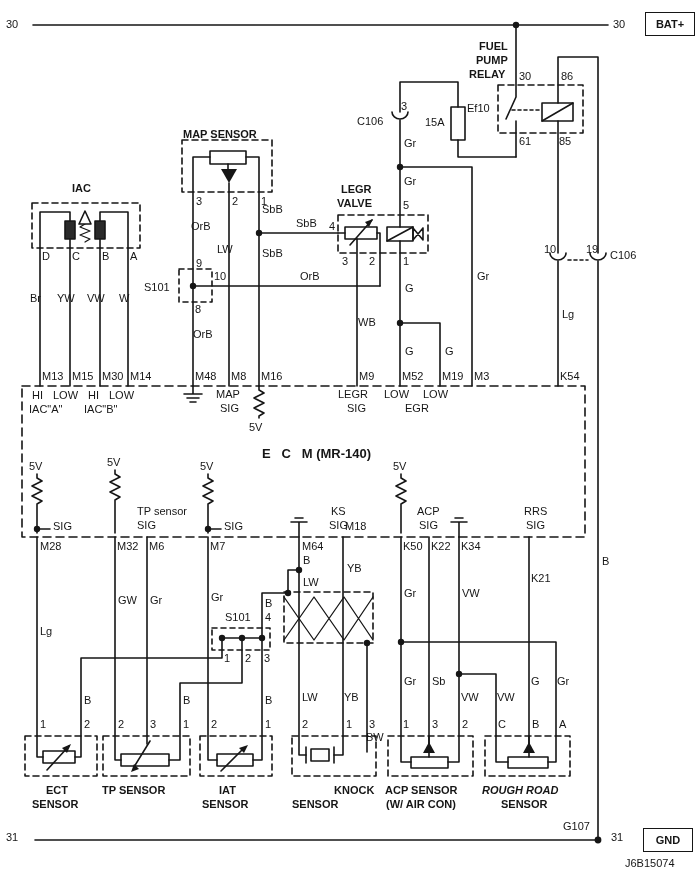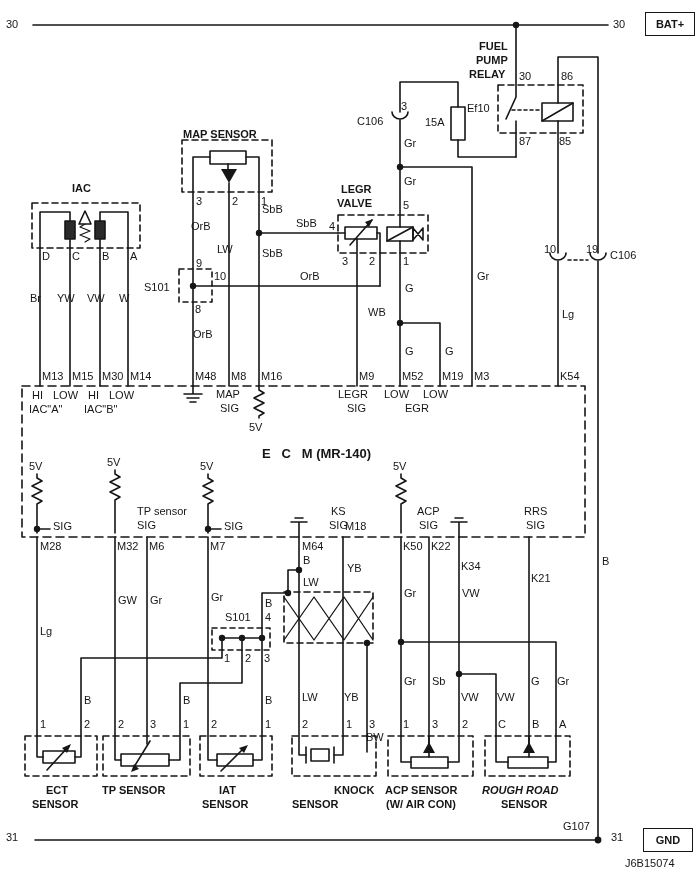--- a/index.html
+++ b/index.html
@@ -192,21 +192,21 @@
       <div class="lbl" style="left: 613px; top: 18px;">30</div>
       <div class="lbl" style="left: 6px; top: 831px;">31</div>
       <div class="lbl" style="left: 611px; top: 831px;">31</div>
       <div class="lbl" style="left: 563px; top: 820px;">G107</div>
       <div class="lbl" style="left: 625px; top: 857px;">J6B15074</div>
       <div class="lbl b" style="left: 479px; top: 40px;">FUEL</div>
       <div class="lbl b" style="left: 476px; top: 54px;">PUMP</div>
       <div class="lbl b" style="left: 469px; top: 68px;">RELAY</div>
       <div class="lbl" style="left: 519px; top: 70px;">30</div>
       <div class="lbl" style="left: 561px; top: 70px;">86</div>
-      <div class="lbl" style="left: 519px; top: 135px;">87</div>
+      <div class="lbl" style="left: 519px; top: 135px;">61</div>
       <div class="lbl" style="left: 559px; top: 135px;">85</div>
       <div class="lbl" style="left: 467px; top: 102px;">Ef10</div>
       <div class="lbl" style="left: 425px; top: 116px;">15A</div>
       <div class="lbl" style="left: 357px; top: 115px;">C106</div>
       <div class="lbl" style="left: 401px; top: 100px;">3</div>
       <div class="lbl" style="left: 404px; top: 137px;">Gr</div>
       <div class="lbl" style="left: 404px; top: 175px;">Gr</div>
       <div class="lbl" style="left: 477px; top: 270px;">Gr</div>
       <div class="lbl" style="left: 544px; top: 243px;">10</div>
       <div class="lbl" style="left: 586px; top: 243px;">19</div>
@@ -238,21 +238,21 @@
       <div class="lbl" style="left: 87px; top: 292px;">VW</div>
       <div class="lbl" style="left: 119px; top: 292px;">W</div>
       <div class="lbl b" style="left: 341px; top: 183px;">LEGR</div>
       <div class="lbl b" style="left: 337px; top: 197px;">VALVE</div>
       <div class="lbl" style="left: 329px; top: 220px;">4</div>
       <div class="lbl" style="left: 403px; top: 199px;">5</div>
       <div class="lbl" style="left: 342px; top: 255px;">3</div>
       <div class="lbl" style="left: 369px; top: 255px;">2</div>
       <div class="lbl" style="left: 403px; top: 255px;">1</div>
       <div class="lbl" style="left: 405px; top: 282px;">G</div>
-      <div class="lbl" style="left: 358px; top: 306px; margin-left: 10px;">WB</div>
+      <div class="lbl" style="left: 358px; top: 316px;">WB</div>
       <div class="lbl" style="left: 405px; top: 345px;">G</div>
       <div class="lbl" style="left: 445px; top: 345px;">G</div>
       <div class="lbl" style="left: 42px; top: 370px;">M13</div>
       <div class="lbl" style="left: 72px; top: 370px;">M15</div>
       <div class="lbl" style="left: 102px; top: 370px;">M30</div>
       <div class="lbl" style="left: 130px; top: 370px;">M14</div>
       <div class="lbl" style="left: 195px; top: 370px;">M48</div>
       <div class="lbl" style="left: 231px; top: 370px;">M8</div>
       <div class="lbl" style="left: 261px; top: 370px;">M16</div>
       <div class="lbl" style="left: 359px; top: 370px;">M9</div>
@@ -290,21 +290,21 @@
       <div class="lbl" style="left: 524px; top: 505px;">RRS</div>
       <div class="lbl" style="left: 526px; top: 519px;">SIG</div>
       <div class="lbl" style="left: 40px; top: 540px;">M28</div>
       <div class="lbl" style="left: 117px; top: 540px;">M32</div>
       <div class="lbl" style="left: 149px; top: 540px;">M6</div>
       <div class="lbl" style="left: 210px; top: 540px;">M7</div>
       <div class="lbl" style="left: 302px; top: 540px;">M64</div>
       <div class="lbl" style="left: 345px; top: 520px;">M18</div>
       <div class="lbl" style="left: 403px; top: 540px;">K50</div>
       <div class="lbl" style="left: 431px; top: 540px;">K22</div>
-      <div class="lbl" style="left: 461px; top: 540px; margin-top: 20px;">K34</div>
+      <div class="lbl" style="left: 461px; top: 540px;">K34</div>
       <div class="lbl" style="left: 531px; top: 540px; margin-top: 32px;">K21</div>
       <div class="lbl" style="left: 40px; top: 625px;">Lg</div>
       <div class="lbl" style="left: 118px; top: 594px;">GW</div>
       <div class="lbl" style="left: 150px; top: 594px;">Gr</div>
       <div class="lbl" style="left: 211px; top: 591px;">Gr</div>
       <div class="lbl" style="left: 84px; top: 694px;">B</div>
       <div class="lbl" style="left: 183px; top: 694px;">B</div>
       <div class="lbl" style="left: 265px; top: 694px;">B</div>
       <div class="lbl" style="left: 225px; top: 611px;">S101</div>
       <div class="lbl" style="left: 265px; top: 611px;">4</div>

